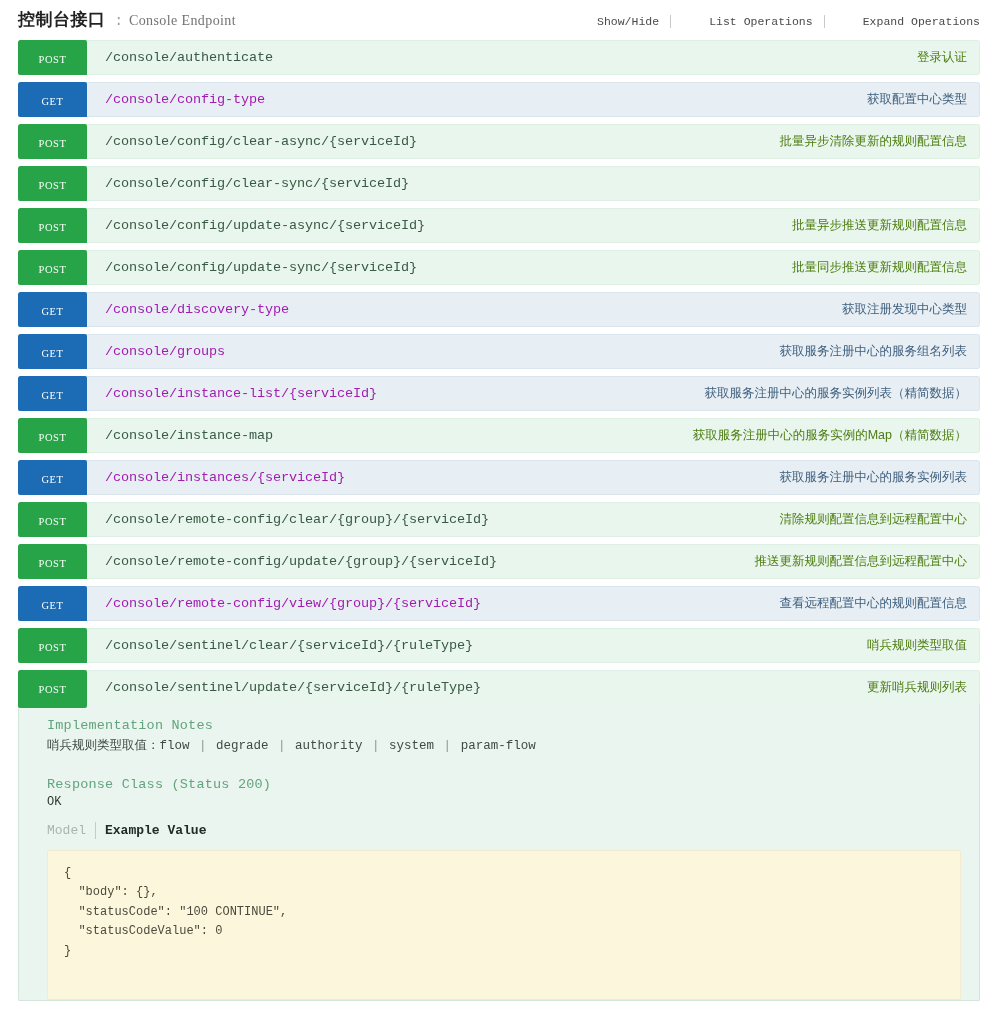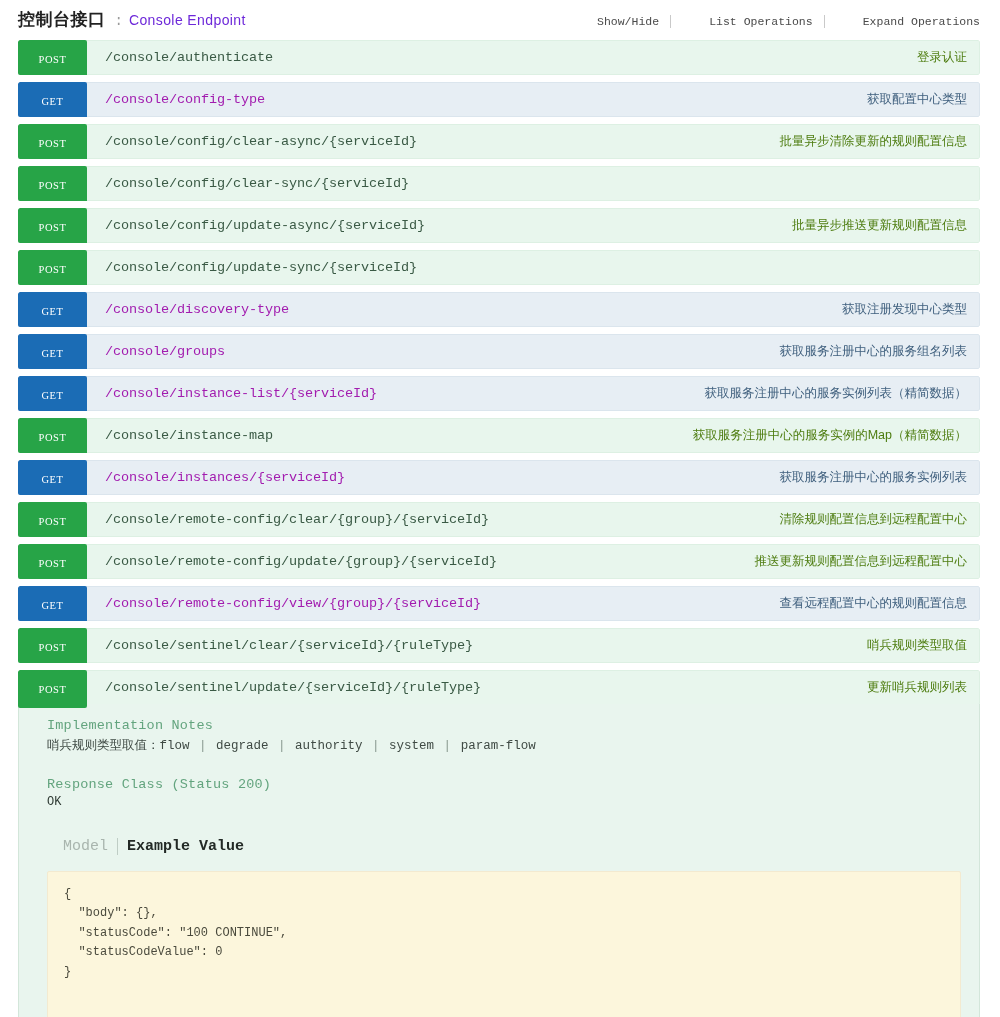--- a/index.html
+++ b/index.html
@@ -31,23 +31,23 @@
     letter-spacing: 0.5px;
     white-space: nowrap;
   }
   .res-colon {
     font-family: "Liberation Mono", monospace;
     font-size: 14px;
     color: #9a9a9a;
     margin: 0 6px 0 9px;
   }
   .res-subtitle {
-    font-family: Liberation Sans, sans-serif;
+    font-family: Liberation Serif, serif;
     font-size: 14px;
-    color: #6d28d9;
+    color: #737373;
     letter-spacing: 0.4px;
     white-space: nowrap;
   }
   .res-options {
     margin-left: auto;
     display: flex;
     align-items: center;
     font-family: "Liberation Mono", monospace;
     font-size: 11.5px;
     color: #4f4f4f;
@@ -163,23 +163,24 @@
 
   .ok-text {
     font-family: "Liberation Mono", monospace;
     font-size: 12px;
     color: #2e3a33;
     margin: 0;
   }
 
   .tabs {
     display: flex;
-    font-family: "Liberation Mono", monospace;
-    font-size: 15px;
-    margin: 16px;
+    align-items: center;
+    font-family: "Liberation Mono", monospace;
+    font-size: 13px;
+    margin: 0;
   }
   .tab {
     color: #a9b5ae;
     padding-right: 9px;
     cursor: pointer;
   }
   .tab-sep {
     width: 1px;
     align-self: stretch;
     height: 17px;
@@ -258,20 +259,21 @@
       <div class="op-row post">
         <span class="op-method post">POST</span>
         <span class="op-path">/console/config/update-async/{serviceId}</span>
         <span class="op-desc">批量异步推送更新规则配置信息</span>
       </div>
     </div>
     <div class="operation">
       <div class="op-row post">
         <span class="op-method post">POST</span>
         <span class="op-path">/console/config/update-sync/{serviceId}</span>
+        <span class="op-desc">批量同步推送更新规则配置信息</span>
       </div>
     </div>
     <div class="operation">
       <div class="op-row get">
         <span class="op-method get">GET</span>
         <span class="op-path">/console/discovery-type</span>
         <span class="op-desc">获取注册发现中心类型</span>
       </div>
     </div>
     <div class="operation">

